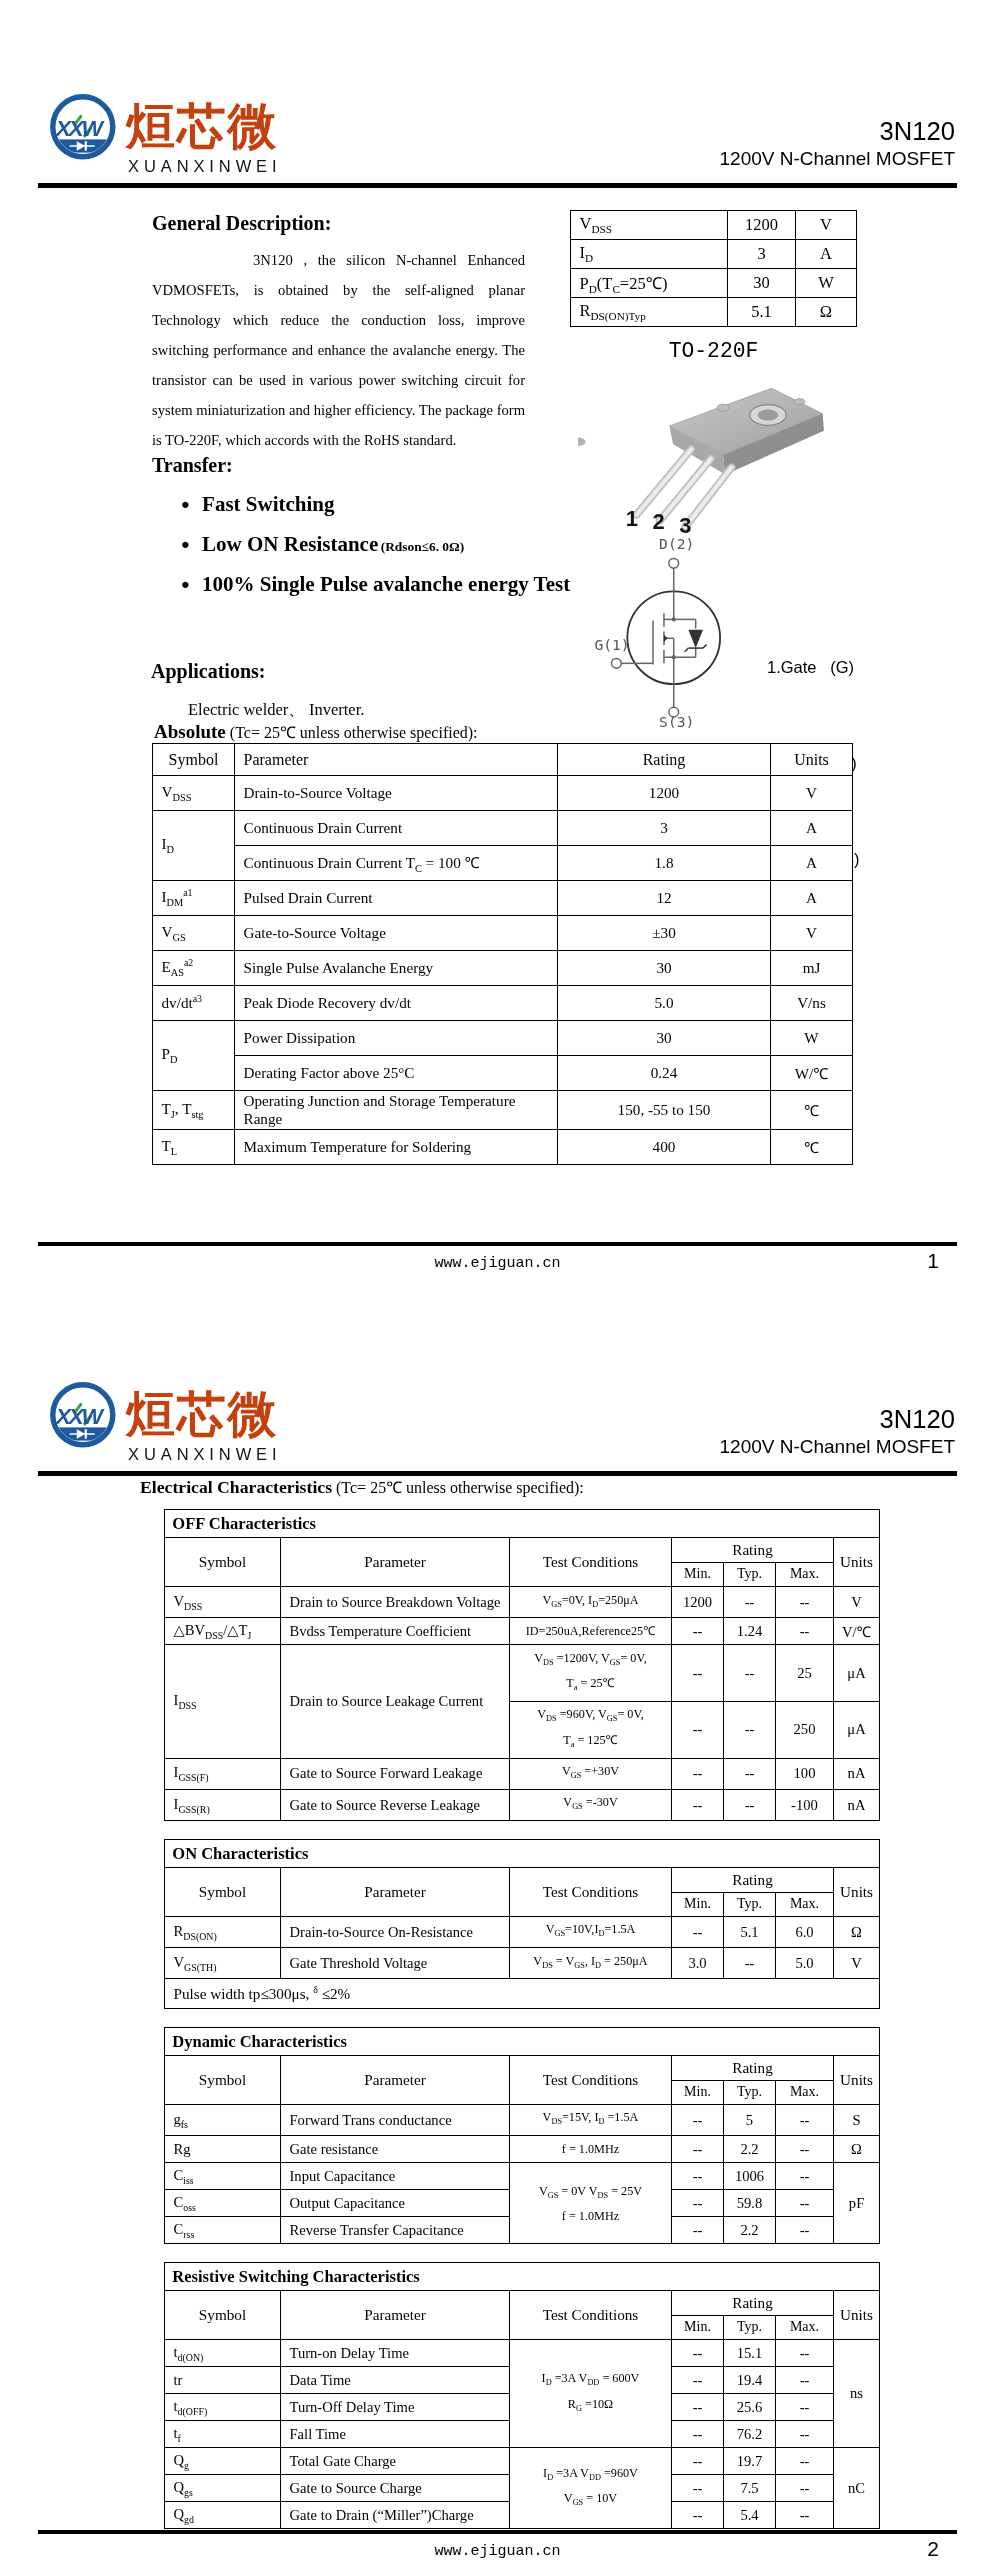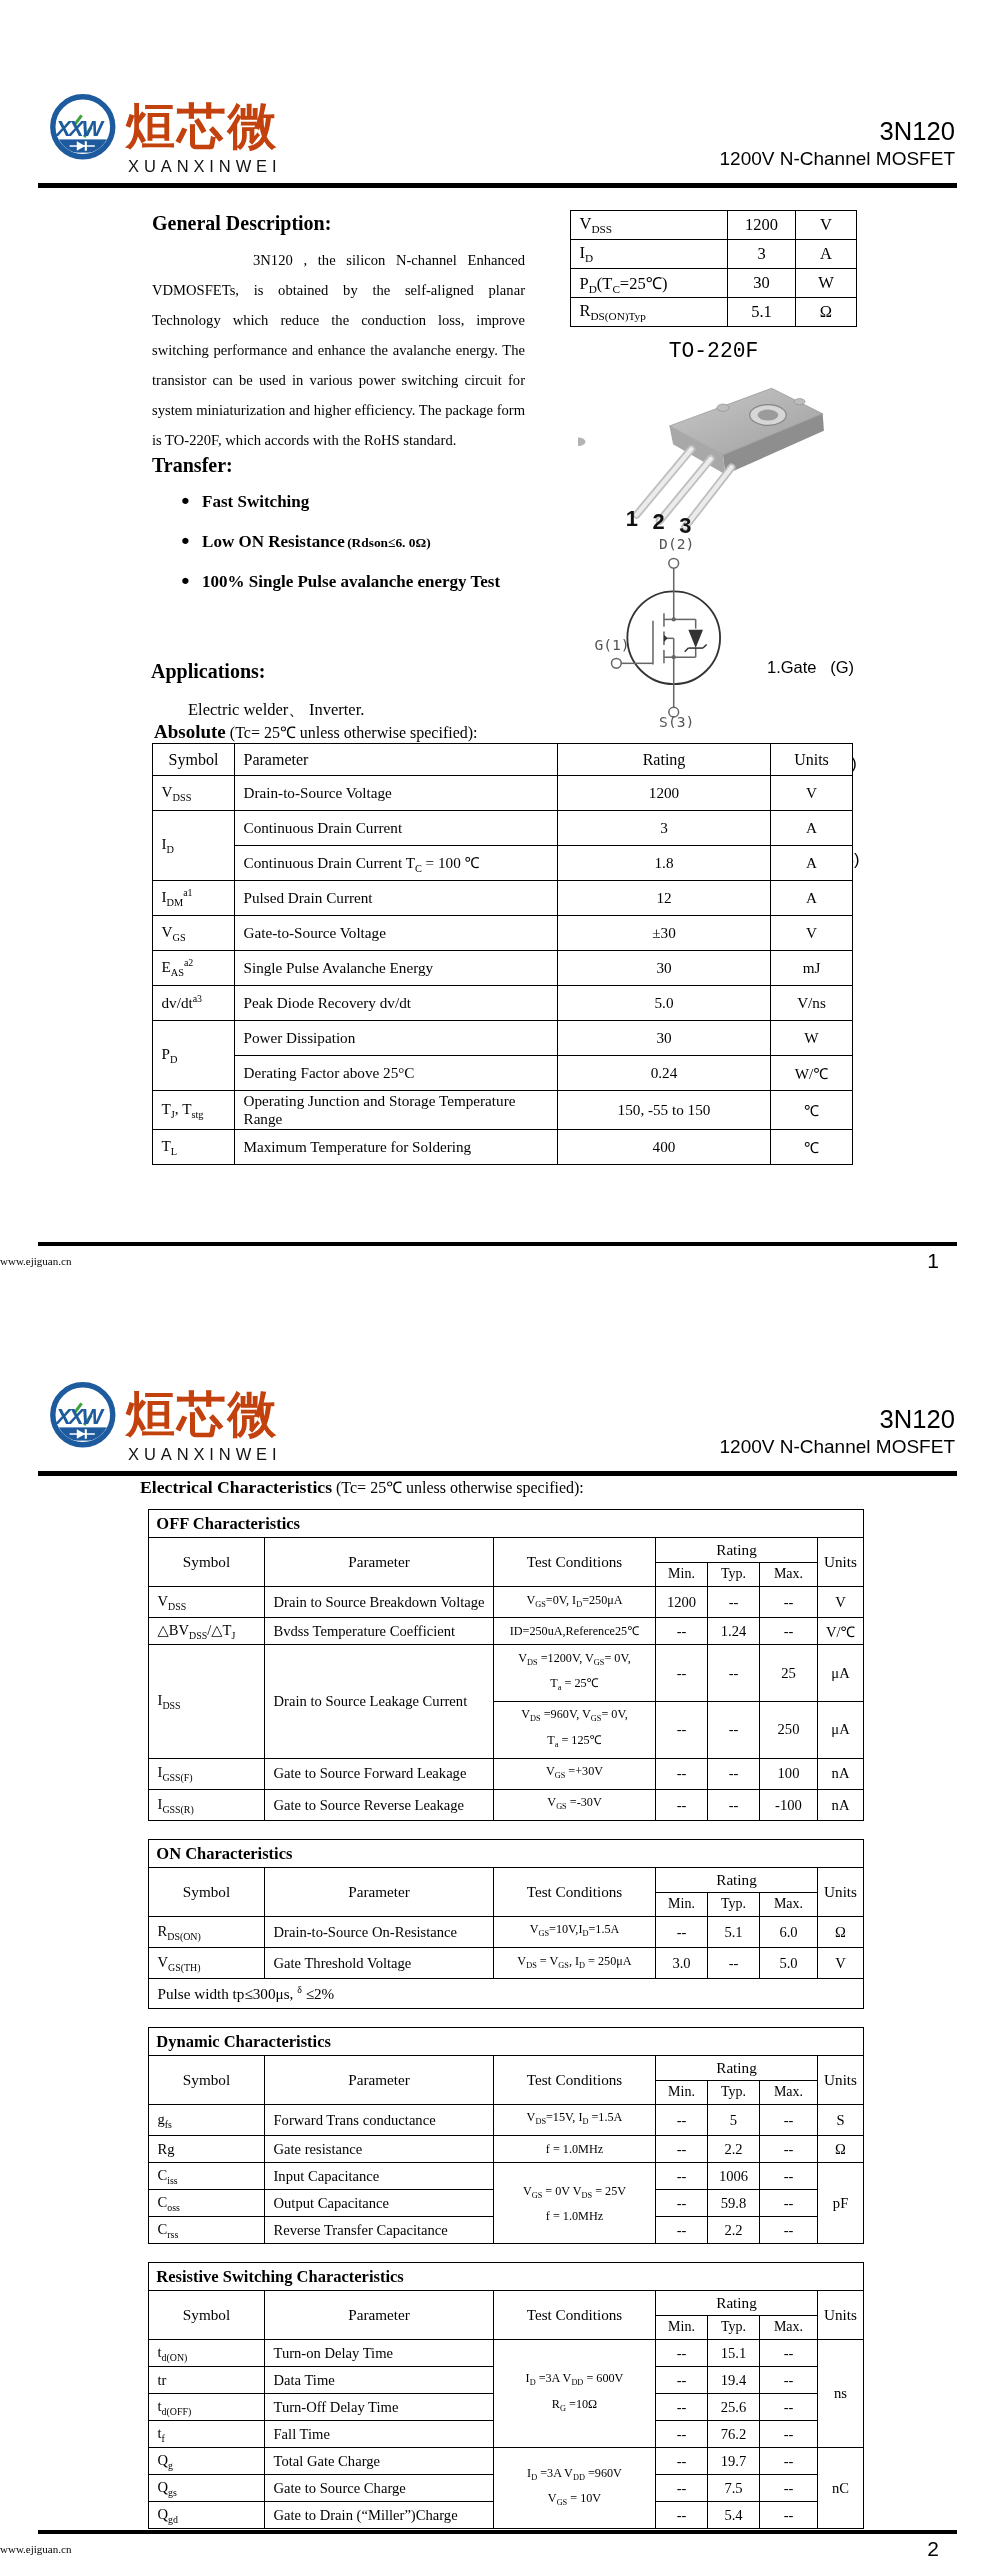--- a/index.html
+++ b/index.html
@@ -18,42 +18,42 @@
   .brand-en{position:absolute;left:80px;top:67px;font-size:16.5px;letter-spacing:4.9px;
             font-family:"Liberation Sans",sans-serif;font-weight:500;color:#141414}
   .hdr-right{position:absolute;right:40px;top:117px;text-align:right;
              font-family:"Liberation Sans",sans-serif}
   .part-no{font-size:25.6px;line-height:29px;font-weight:400}
   .part-sub{font-size:19px;line-height:25.6px;font-weight:400}
   .hdr-rule{position:absolute;left:38px;right:38px;top:183px;height:4.9px;background:#000}
 
   
   .ftr-rule{position:absolute;left:38px;right:38px;top:1242px;height:4.3px;background:#000}
-  .ftr-url{position:absolute;left:0;width:100%;top:1255px;text-align:left;
-           font-family:Liberation Serif, serif;font-size:11px}
+  .ftr-url{position:absolute;left:0;width:100%;top:1255px;text-align:center;
+           font-family:Liberation Mono, monospace;font-size:15px}
   .ftr-pg{position:absolute;right:56px;top:1249px;font-size:21px;
           font-family:"Liberation Sans",sans-serif}
 
   
   .h-serif{font-weight:700;font-size:20px}
   .gd-head{position:absolute;left:152px;top:212px}
   .gd-body{position:absolute;left:152px;top:245px;width:373px;font-size:14.6px;
            line-height:30px;text-align:justify;text-indent:101px}
   .sum-wrap{position:absolute;left:570px;top:210px}
   .pkg-name{position:absolute;left:570px;top:339px;width:287px;text-align:center;
             font-family:Liberation Mono, monospace;font-size:21.3px}
   .pkg-img{position:absolute;left:578px;top:370px}
   .schem{position:absolute;left:581px;top:534px}
   .legend{position:absolute;left:767px;top:587px;font-family:"Liberation Sans",sans-serif;
           font-size:16.5px;line-height:32px;white-space:pre}
   .feat-head{position:absolute;left:152px;top:454px}
   .features{position:absolute;left:181px;top:492px}
   .feat-item{height:40px;white-space:nowrap}
   .blt{font-size:14.6px;vertical-align:1.8px;margin-right:9.8px}
-  .feat-main{font-weight:700;font-size:17px}
+  .feat-main{font-weight:700;font-size:21px}
   .feat-note{font-weight:700;font-size:13.4px}
   .app-head{position:absolute;left:151px;top:660px}
   .app-body{position:absolute;left:188px;top:699px;font-size:16.5px}
   .abs-head{position:absolute;left:154px;top:721px;font-size:16px}
   .abs-head b{font-size:19px}
   .abs-wrap{position:absolute;left:152px;top:743px}
 
   
   table{border-collapse:collapse;table-layout:fixed;background:#fff}
   td{border:1.2px solid #000;text-align:center;vertical-align:middle;
@@ -74,21 +74,21 @@
   .spec .hd{height:24.4px;font-size:15.2px}
   .spec .hd2{height:24.4px;font-size:14px}
   .spec .cond{text-align:center;font-size:12.2px;line-height:20px;padding:2.4px 6.1px}
   .spec .note{text-align:left;font-size:15.2px;padding:4.9px 8.5px}
 
   .syml{text-align:left;padding-left:8.5px}
   .left{text-align:left;padding-left:8.5px}
 
   .elec-head{position:absolute;left:140px;top:188px;font-size:16px}
   .elec-head b{font-size:17.7px}
-  .spec-wrap{position:absolute;left:148px;top:221px;width:820px}
+  .spec-wrap{position:absolute;left:164px;top:221px;width:820px}
 </style>
 </head>
 <body>
 
 <div class="page" id="page1">
 
   <div class="logo">
     <svg width="72" height="74" viewBox="0 0 120 122">
       <circle cx="58" cy="59" r="50" fill="none" stroke="#1e5b9e" stroke-width="9"></circle>
       <line x1="44" y1="56" x2="56" y2="40" stroke="#3fa33c" stroke-width="5"></line>

